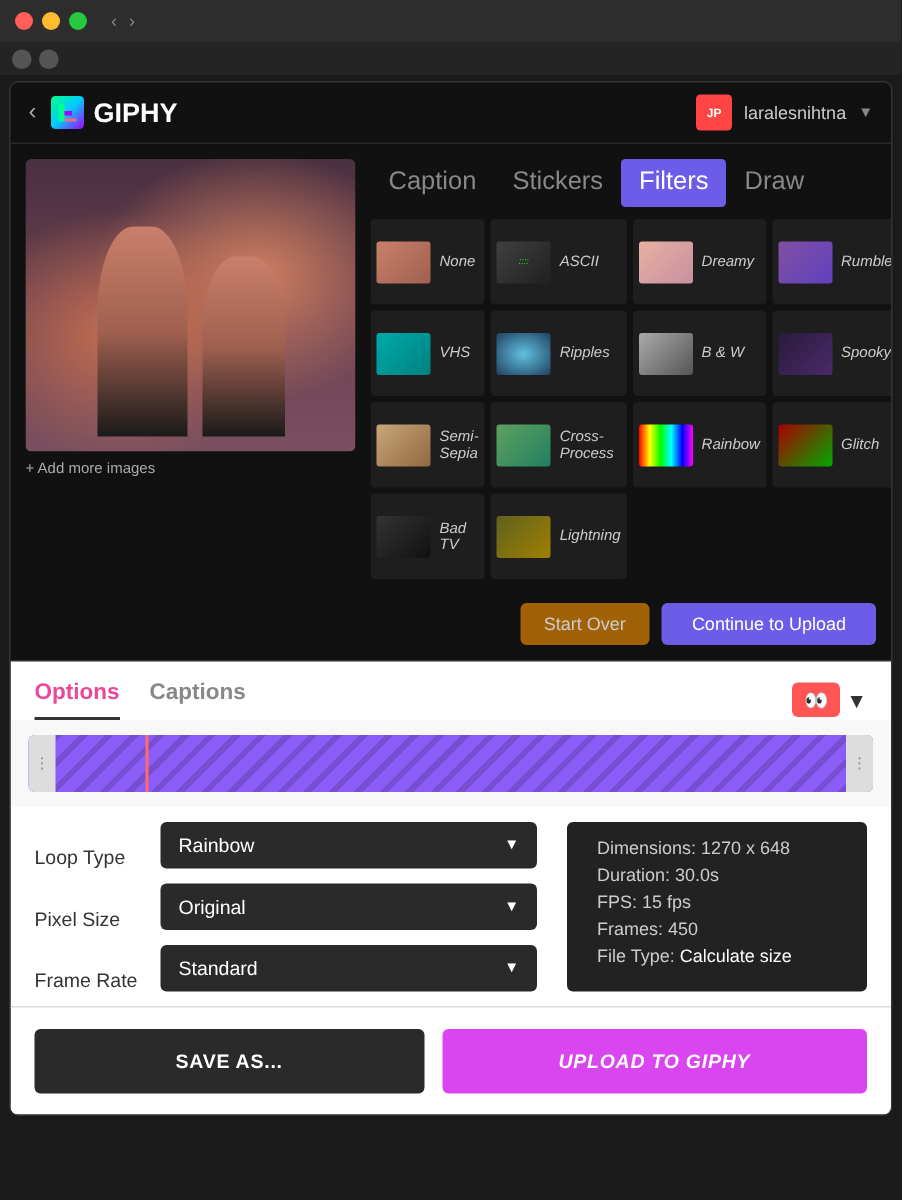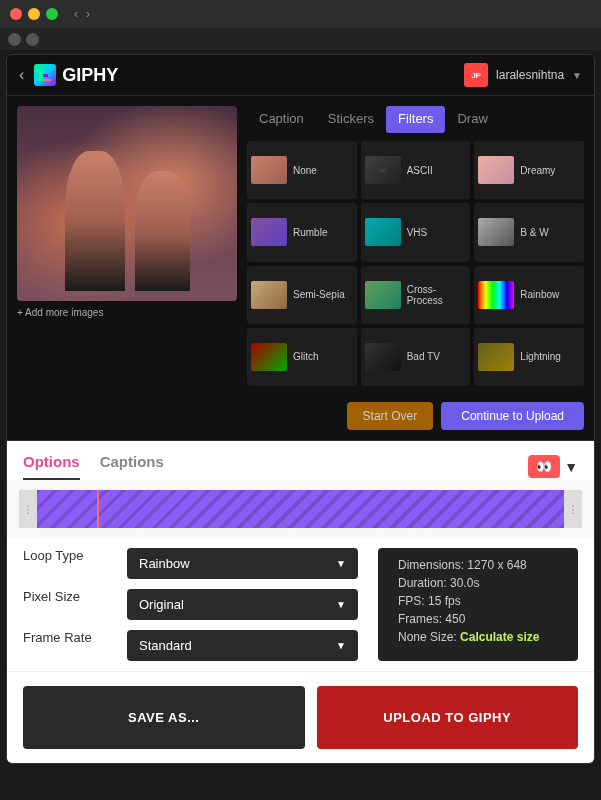--- a/index.html
+++ b/index.html
@@ -174,36 +174,37 @@
       flex-direction: column;
       gap: 0;
     }
     .filter-tabs {
       display: flex;
       gap: 0;
       margin-bottom: 8px;
     }
     .filter-tab {
       padding: 5px 12px;
-      font-size: 13px;
+      font-size: 17px;
       color: #888;
       cursor: pointer;
       border-bottom: 2px solid transparent;
     }
     .filter-tab.active {
       color: #fff;
       background: #6c5ce7;
       border-radius: 3px;
     }
     .filters-grid {
       display: grid;
-      grid-template-columns: 1fr 1fr 1fr;
+      grid-template-columns: 1fr 1fr 1fr 1fr;
       gap: 4px;
       flex: 1;
       overflow-y: auto;
+      font-style: italic;
     }
     .filter-item {
       display: flex;
       align-items: center;
       gap: 6px;
       background: #1e1e1e;
       border-radius: 3px;
       padding: 2px 4px;
       cursor: pointer;
     }
@@ -381,22 +382,22 @@
       gap: 20px;
     }
     .controls-left {
       flex: 1;
       display: flex;
       flex-direction: column;
       gap: 10px;
     }
     .control-row {
       display: flex;
-      align-items: flex-start;
-      gap: 24px;
+      align-items: flex-end;
+      gap: 4px;
     }
     .control-label {
       font-size: 13px;
       color: #333;
       width: 80px;
     }
     .control-select {
       flex: 1;
       background: #2a2a2a;
       color: #fff;
@@ -420,58 +421,58 @@
       padding: 10px 20px;
       display: flex;
       flex-direction: column;
       gap: 4px;
     }
     .info-line {
       font-size: 12px;
       color: #ccc;
     }
     .info-link {
-      color: #bef264;
-      cursor: pointer;
-      font-weight: bold;
+      color: #ffffff;
+      cursor: pointer;
     }
 
     
     .action-bar {
       background: #fff;
       padding: 14px 16px;
       display: flex;
       gap: 12px;
       border-top: 1px solid #eee;
     }
     .btn-save-as {
       flex: 1;
       background: #2a2a2a;
       color: #fff;
       border: none;
       border-radius: 4px;
-      padding: 24px;
+      padding: 2px;
       font-size: 13px;
       font-weight: 700;
       letter-spacing: 0.5px;
       cursor: pointer;
       text-transform: uppercase;
     }
     .btn-upload {
       flex: 1;
-      background: #b91c1c;
+      background: #d946ef;
       color: #fff;
       border: none;
       border-radius: 4px;
       padding: 14px;
       font-size: 13px;
       font-weight: 700;
       letter-spacing: 0.5px;
       cursor: pointer;
       text-transform: uppercase;
+      font-style: italic;
     }
   </style>
 </head>
 <body>
 
 <div class="title-bar">
   <div class="title-bar-btn btn-close"></div>
   <div class="title-bar-btn btn-min"></div>
   <div class="title-bar-btn btn-max"></div>
   <div class="title-bar-controls">
@@ -547,22 +548,30 @@
         </div>
         <div class="filter-item">
           <div class="filter-thumb ft-rumble"></div>
           <span class="filter-name">Rumble</span>
         </div>
         <div class="filter-item">
           <div class="filter-thumb ft-vhs"></div>
           <span class="filter-name">VHS</span>
         </div>
         <div class="filter-item">
+          <div class="filter-thumb ft-ripples"></div>
+          <span class="filter-name">Ripples</span>
+        </div>
+        <div class="filter-item">
           <div class="filter-thumb ft-bw"></div>
           <span class="filter-name">B &amp; W</span>
+        </div>
+        <div class="filter-item">
+          <div class="filter-thumb ft-spooky"></div>
+          <span class="filter-name">Spooky</span>
         </div>
         <div class="filter-item">
           <div class="filter-thumb ft-semisepia"></div>
           <span class="filter-name">Semi-Sepia</span>
         </div>
         <div class="filter-item">
           <div class="filter-thumb ft-crossprocess"></div>
           <span class="filter-name">Cross-Process</span>
         </div>
         <div class="filter-item">
@@ -642,21 +651,21 @@
         </div>
       </div>
     </div>
 
     <div class="info-panel">
       <span class="info-line">Dimensions: 1270 x 648</span>
       <span class="info-line">Duration: 30.0s</span>
       <span class="info-line">FPS: 15 fps</span>
       <span class="info-line">Frames: 450</span>
       <span class="info-line">
-        <span>None Size: </span><span class="info-link">Calculate size</span>
+        <span>File Type: </span><span class="info-link">Calculate size</span>
       </span>
     </div>
   </div>
 
   <div class="action-bar">
     <button class="btn-save-as">SAVE AS...</button>
     <button class="btn-upload">UPLOAD TO GIPHY</button>
   </div>
 
 </div>

